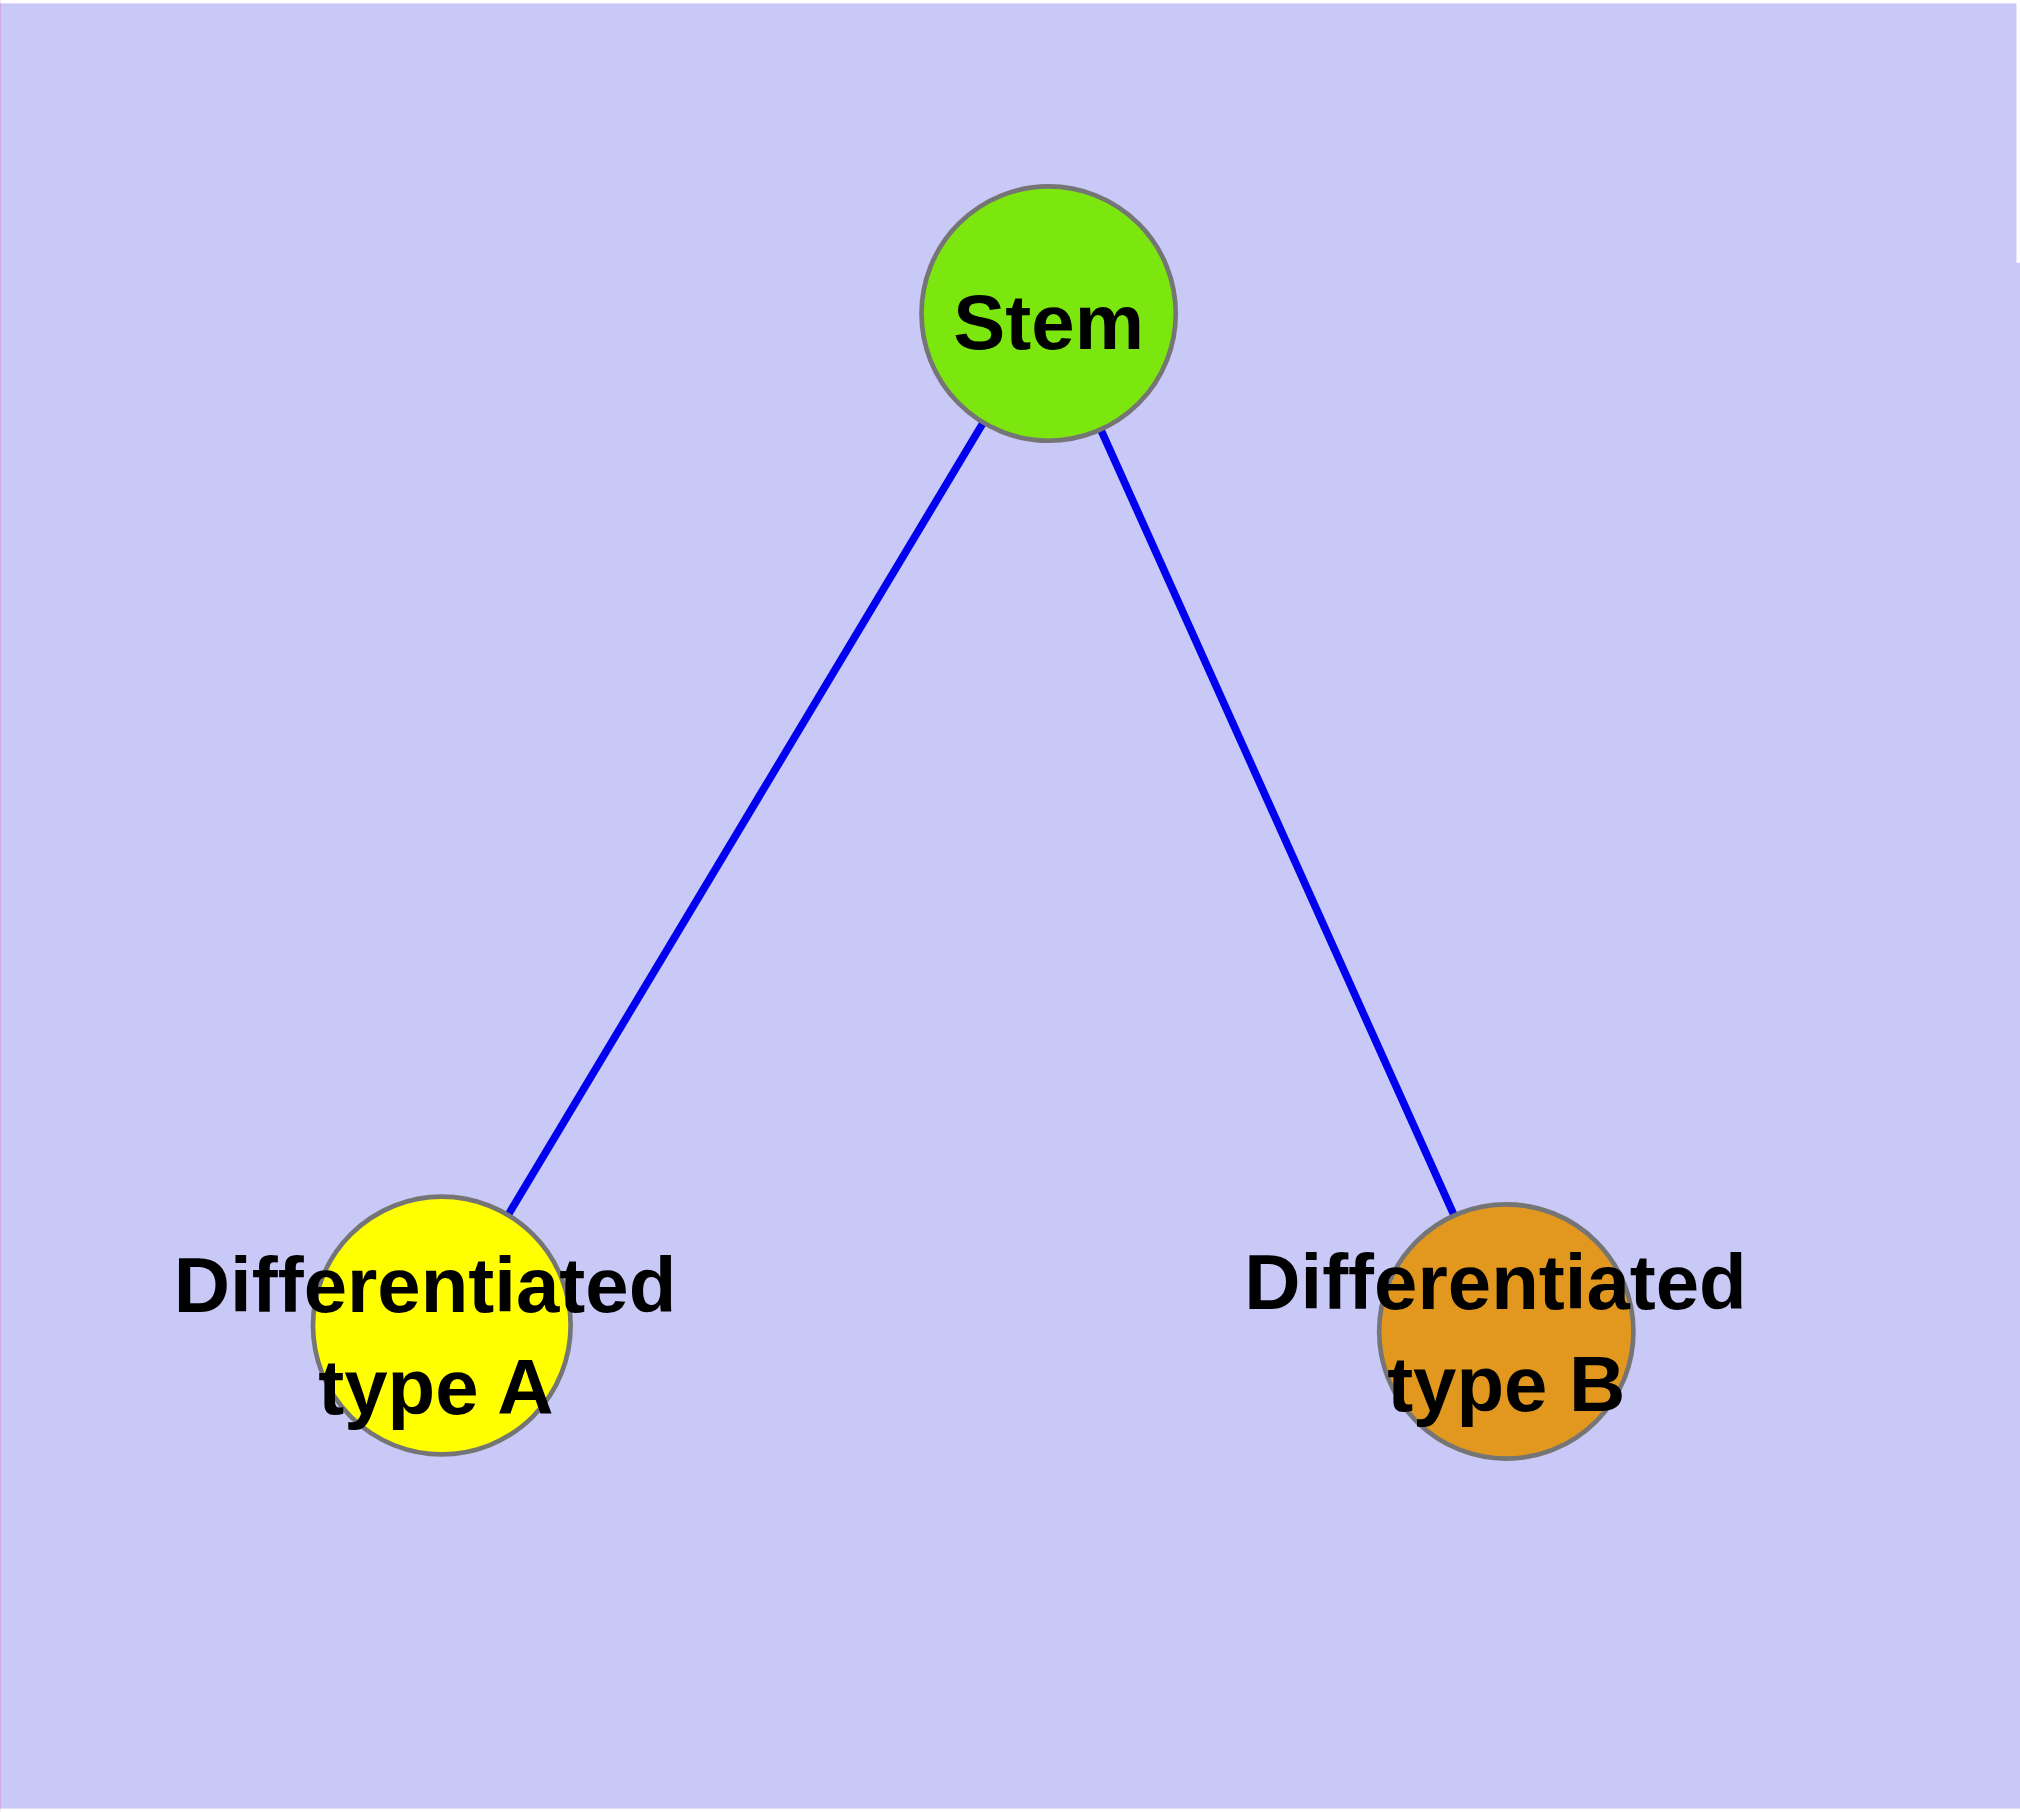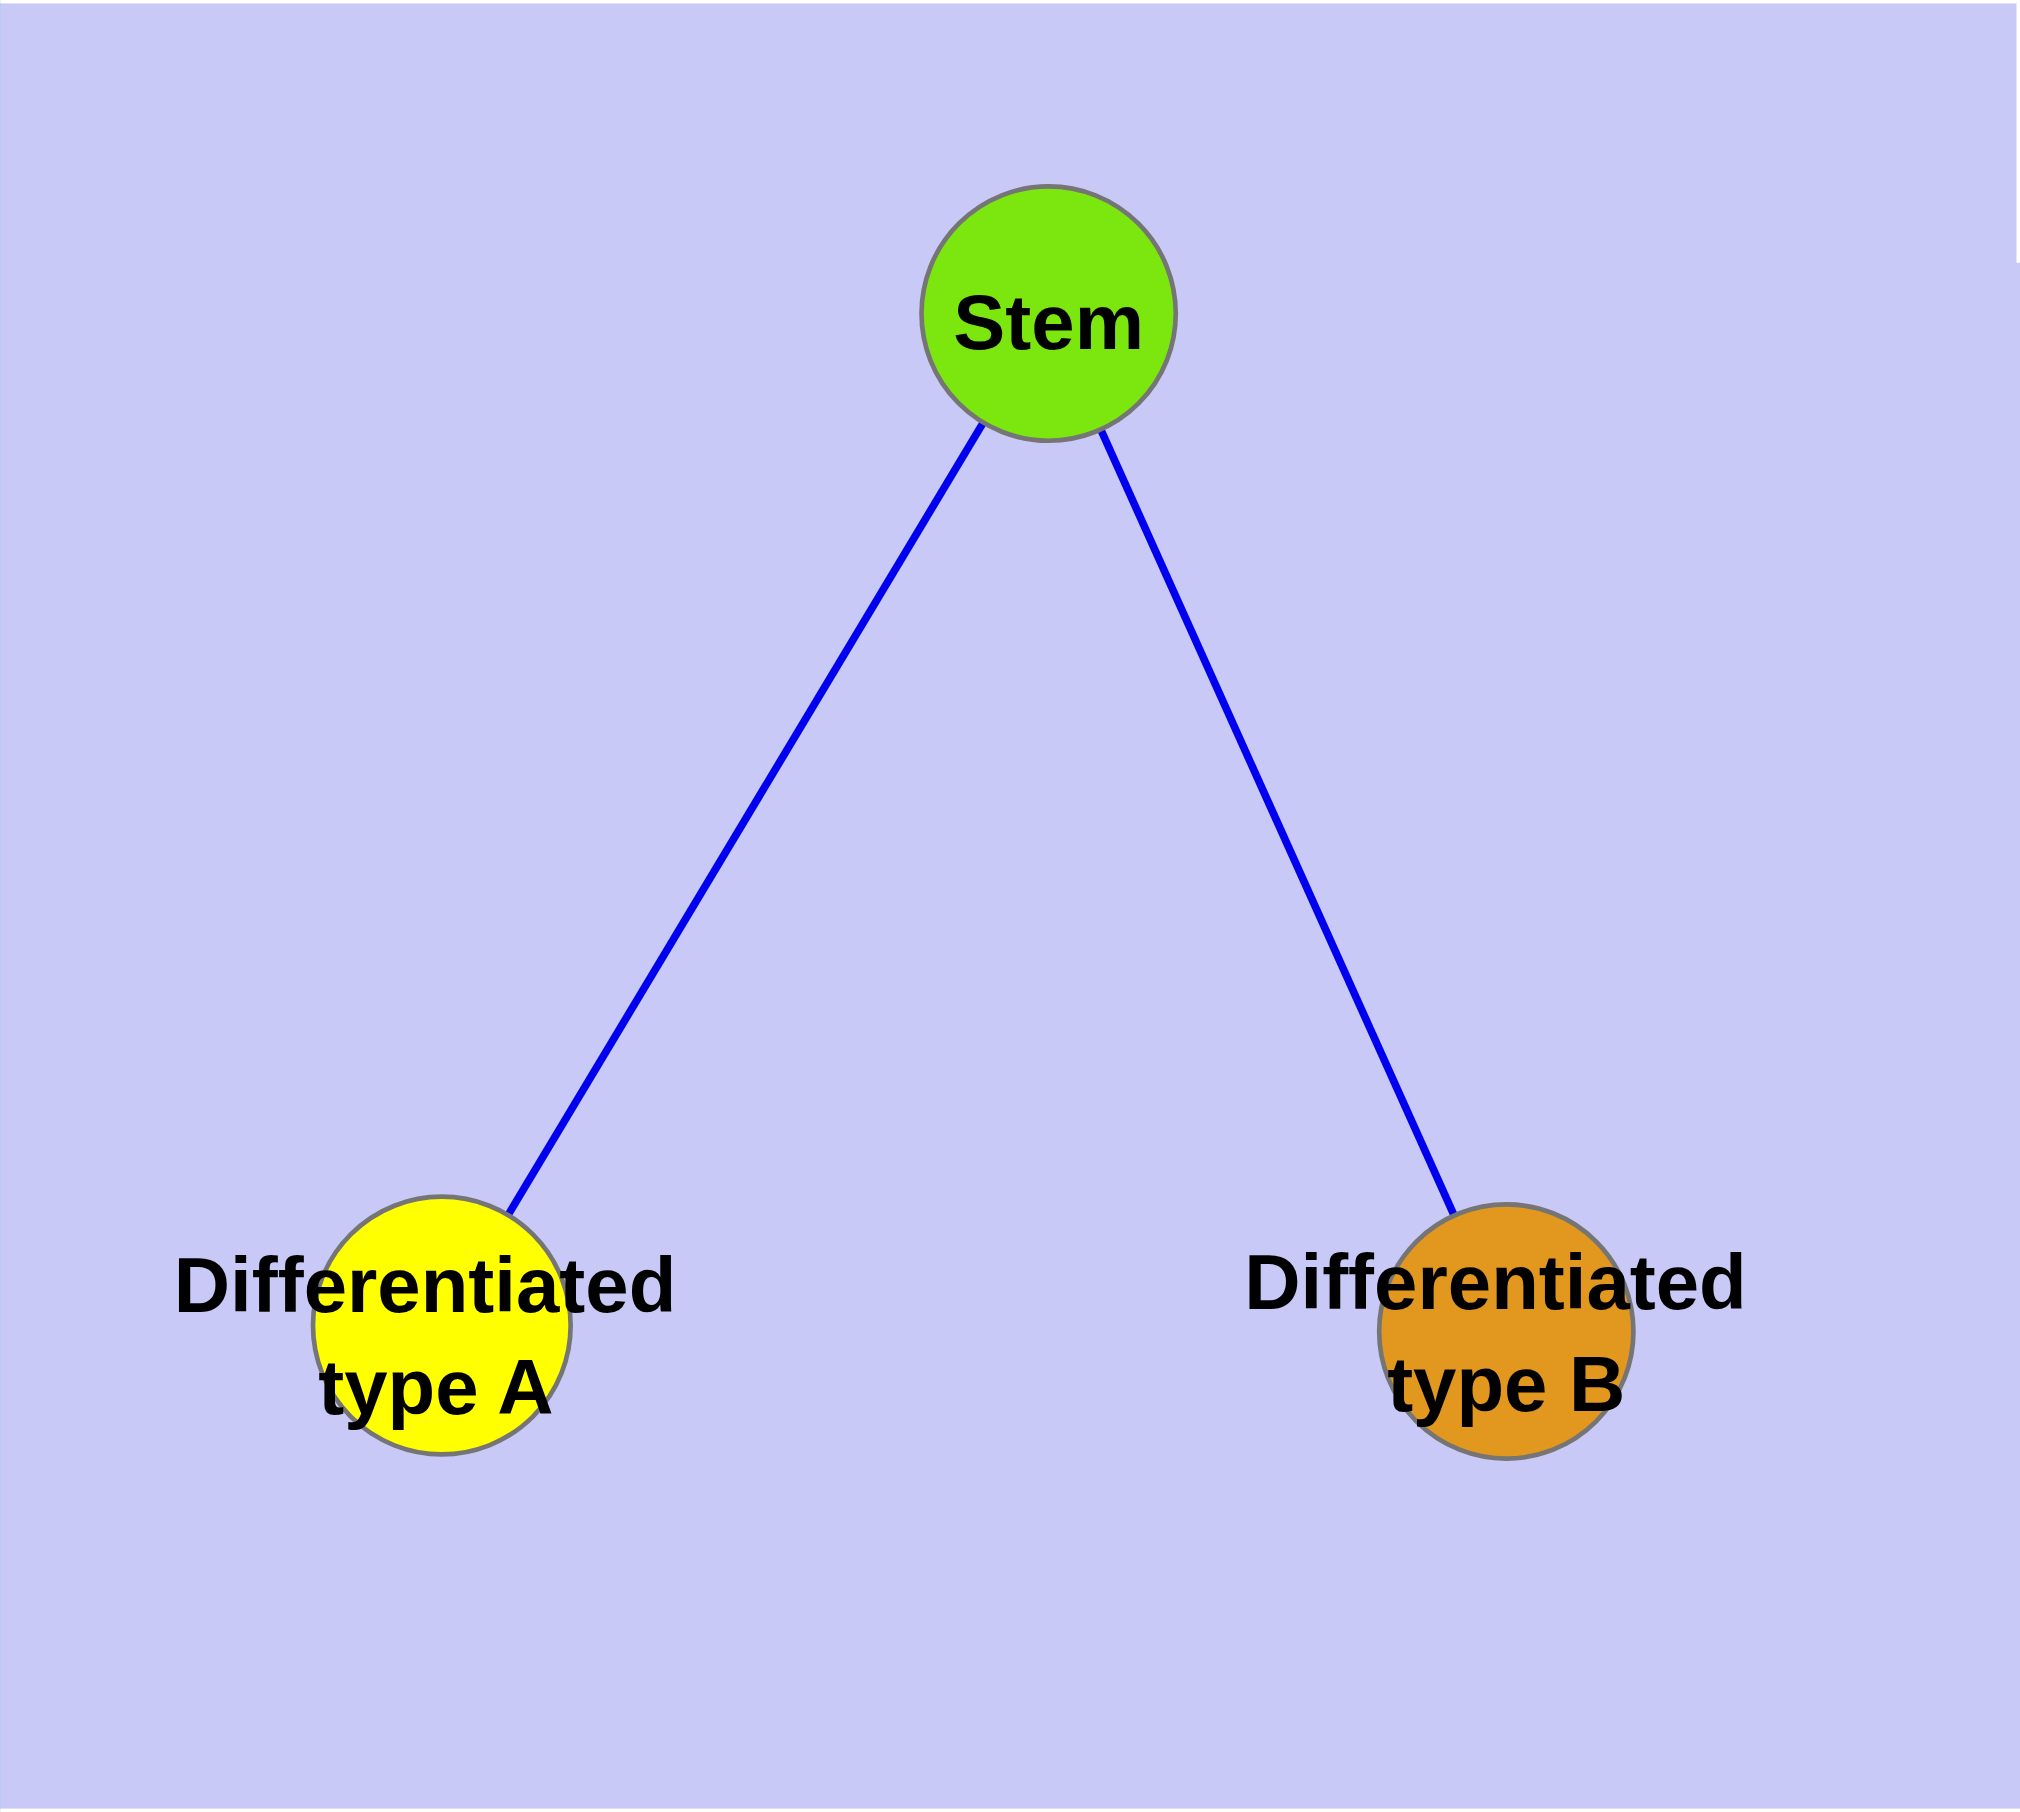--- a/index.html
+++ b/index.html
@@ -5,21 +5,21 @@
   html, body {
     margin: 0;
     padding: 0;
     background: #ffffff;
   }
   .stage {
     position: relative;
     width: 2021px;
     height: 1812px;
     overflow: hidden;
-    background: #7dd3fc;
+    background: #ec4899;
   }
   svg.graph {
     display: block;
     width: 2021px;
     height: 1812px;
   }
   .edge {
     stroke-width: 9;
     stroke-linecap: butt;
     fill: none;

